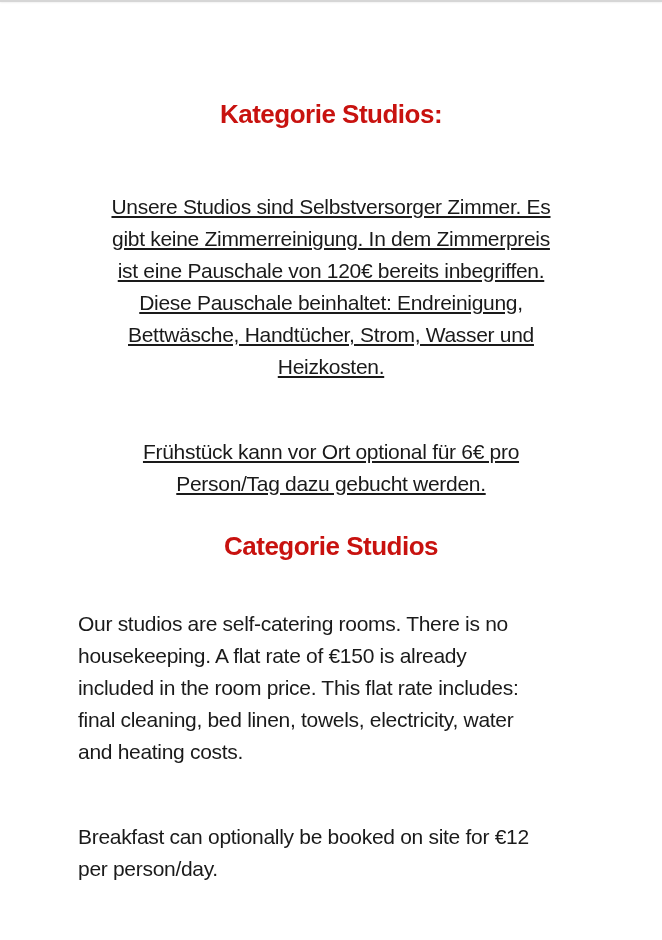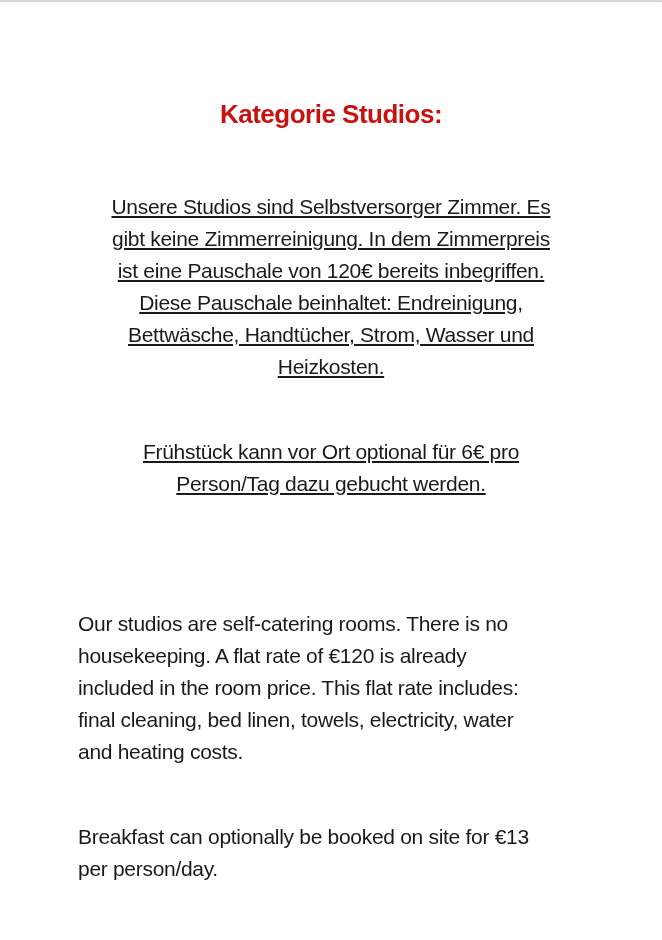--- a/index.html
+++ b/index.html
@@ -76,23 +76,24 @@
   <p class="body-center pos-p1">Unsere Studios sind Selbstversorger Zimmer. Es
 gibt keine Zimmerreinigung. In dem Zimmerpreis
 ist eine Pauschale von 120€ bereits inbegriffen.
 Diese Pauschale beinhaltet: Endreinigung,
 Bettwäsche, Handtücher, Strom, Wasser und
 Heizkosten.</p>
 
   <p class="body-center pos-p2">Frühstück kann vor Ort optional für 6€ pro
 Person/Tag dazu gebucht werden.</p>
 
+  <h1 class="heading-red pos-h2">Categorie Studios</h1>
 
   <p class="body-left pos-p3">Our studios are self-catering rooms. There is no
-housekeeping. A flat rate of €120 is already
+housekeeping. A flat rate of €150 is already
 included in the room price. This flat rate includes:
 final cleaning, bed linen, towels, electricity, water
 and heating costs.</p>
 
-  <p class="body-left pos-p4">Breakfast can optionally be booked on site for €13
+  <p class="body-left pos-p4">Breakfast can optionally be booked on site for €12
 per person/day.</p>
 
 </div>
 
 </body></html>

